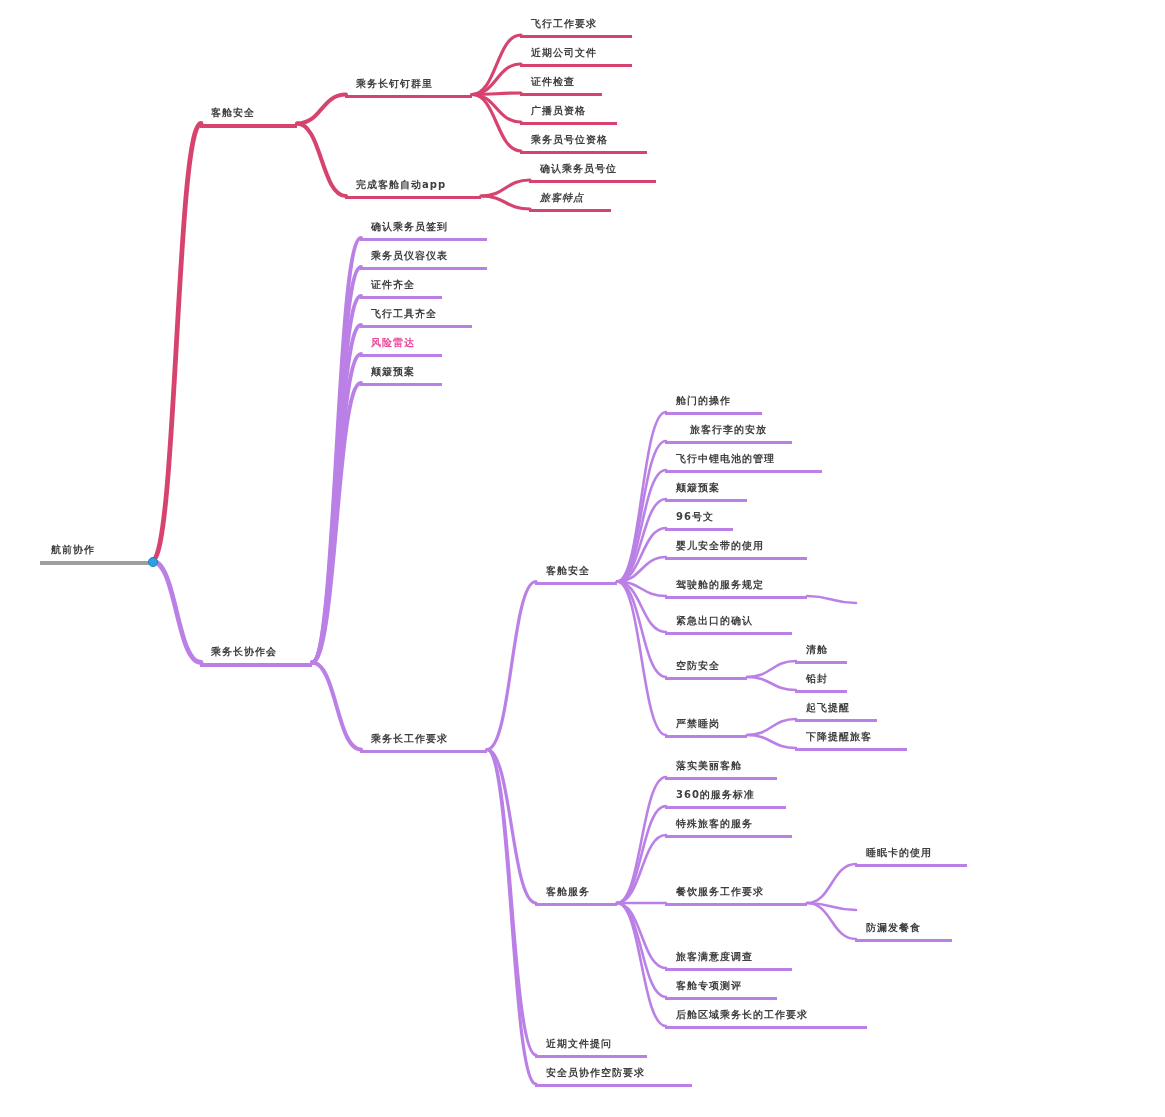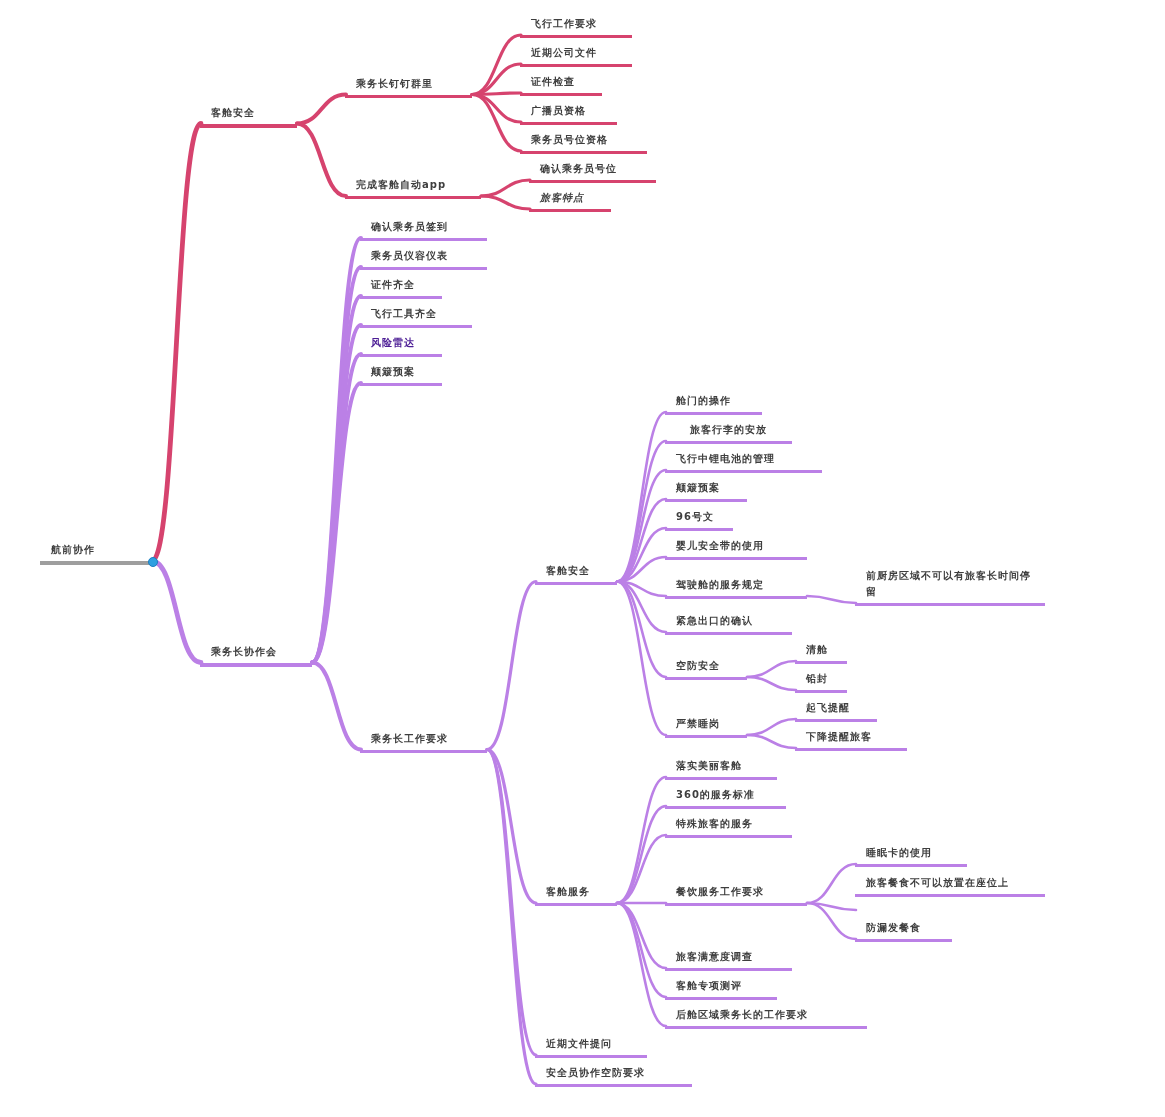--- a/index.html
+++ b/index.html
@@ -82,46 +82,44 @@
     <div class="topic" style="left: 520px; top: 101px; width: 75px; border-bottom: 3px solid rgb(214, 67, 110); color: rgb(62, 62, 62);">广播员资格</div>
     <div class="topic" style="left: 520px; top: 130px; width: 105px; border-bottom: 3px solid rgb(214, 67, 110); color: rgb(62, 62, 62);">乘务员号位资格</div>
     <div class="topic" style="left: 345px; top: 175px; width: 114px; border-bottom: 3px solid rgb(214, 67, 110); color: rgb(62, 62, 62);">完成客舱自动app</div>
     <div class="topic" style="left: 529px; top: 159px; width: 105px; border-bottom: 3px solid rgb(214, 67, 110); color: rgb(62, 62, 62);">确认乘务员号位</div>
     <div class="topic" style="left: 529px; top: 188px; width: 60px; border-bottom: 3px solid rgb(214, 67, 110); color: rgb(62, 62, 62); font-style: italic;">旅客特点</div>
     <div class="topic" style="left: 200px; top: 641.5px; width: 90px; border-bottom: 4px solid rgb(187, 128, 230); color: rgb(62, 62, 62);">乘务长协作会</div>
     <div class="topic" style="left: 360px; top: 217px; width: 105px; border-bottom: 3px solid rgb(187, 128, 230); color: rgb(62, 62, 62);">确认乘务员签到</div>
     <div class="topic" style="left: 360px; top: 246px; width: 105px; border-bottom: 3px solid rgb(187, 128, 230); color: rgb(62, 62, 62);">乘务员仪容仪表</div>
     <div class="topic" style="left: 360px; top: 275px; width: 60px; border-bottom: 3px solid rgb(187, 128, 230); color: rgb(62, 62, 62);">证件齐全</div>
     <div class="topic" style="left: 360px; top: 304px; width: 90px; border-bottom: 3px solid rgb(187, 128, 230); color: rgb(62, 62, 62);">飞行工具齐全</div>
-    <div class="topic" style="left: 360px; top: 333px; width: 60px; border-bottom: 3px solid rgb(187, 128, 230); color: #4c1d95;">风险雷达</div>
+    <div class="topic" style="left: 360px; top: 333px; width: 60px; border-bottom: 3px solid rgb(187, 128, 230); color: #ec4899;">风险雷达</div>
     <div class="topic" style="left: 360px; top: 362px; width: 60px; border-bottom: 3px solid rgb(187, 128, 230); color: rgb(62, 62, 62);">颠簸预案</div>
     <div class="topic" style="left: 360px; top: 728.5px; width: 105px; border-bottom: 3px solid rgb(187, 128, 230); color: rgb(62, 62, 62);">乘务长工作要求</div>
     <div class="topic" style="left: 535px; top: 560.5px; width: 60px; border-bottom: 3px solid rgb(187, 128, 230); color: rgb(62, 62, 62);">客舱安全</div>
     <div class="topic" style="left: 665px; top: 391px; width: 75px; border-bottom: 3px solid rgb(187, 128, 230); color: rgb(62, 62, 62);">舱门的操作</div>
     <div class="topic" style="left: 665px; top: 420px; width: 105px; border-bottom: 3px solid rgb(187, 128, 230); color: rgb(62, 62, 62); text-align: center;">旅客行李的安放</div>
     <div class="topic" style="left: 665px; top: 449px; width: 135px; border-bottom: 3px solid rgb(187, 128, 230); color: rgb(62, 62, 62);">飞行中锂电池的管理</div>
     <div class="topic" style="left: 665px; top: 478px; width: 60px; border-bottom: 3px solid rgb(187, 128, 230); color: rgb(62, 62, 62);">颠簸预案</div>
     <div class="topic" style="left: 665px; top: 507px; width: 46px; border-bottom: 3px solid rgb(187, 128, 230); color: rgb(62, 62, 62);">96号文</div>
     <div class="topic" style="left: 665px; top: 536px; width: 120px; border-bottom: 3px solid rgb(187, 128, 230); color: rgb(62, 62, 62);">婴儿安全带的使用</div>
     <div class="topic" style="left: 665px; top: 575px; width: 120px; border-bottom: 3px solid rgb(187, 128, 230); color: rgb(62, 62, 62);">驾驶舱的服务规定</div>
-    <div class="topic tall" style="left: 855px; top: 566px; width: 168px; border-bottom: 3px solid rgb(187, 128, 230); color: rgb(62, 62, 62);">前厨房区域不可以有旅客长时间停留</div>
     <div class="topic" style="left: 665px; top: 611px; width: 105px; border-bottom: 3px solid rgb(187, 128, 230); color: rgb(62, 62, 62); font-family: Liberation Serif, serif;">紧急出口的确认</div>
     <div class="topic" style="left: 665px; top: 656px; width: 60px; border-bottom: 3px solid rgb(187, 128, 230); color: rgb(62, 62, 62);">空防安全</div>
     <div class="topic" style="left: 795px; top: 640px; width: 30px; border-bottom: 3px solid rgb(187, 128, 230); color: rgb(62, 62, 62);">清舱</div>
     <div class="topic" style="left: 795px; top: 669px; width: 30px; border-bottom: 3px solid rgb(187, 128, 230); color: rgb(62, 62, 62);">铅封</div>
     <div class="topic" style="left: 665px; top: 714px; width: 60px; border-bottom: 3px solid rgb(187, 128, 230); color: rgb(62, 62, 62);">严禁睡岗</div>
     <div class="topic" style="left: 795px; top: 698px; width: 60px; border-bottom: 3px solid rgb(187, 128, 230); color: rgb(62, 62, 62);">起飞提醒</div>
     <div class="topic" style="left: 795px; top: 727px; width: 90px; border-bottom: 3px solid rgb(187, 128, 230); color: rgb(62, 62, 62);">下降提醒旅客</div>
     <div class="topic" style="left: 535px; top: 882px; width: 60px; border-bottom: 3px solid rgb(187, 128, 230); color: rgb(62, 62, 62);">客舱服务</div>
     <div class="topic" style="left: 665px; top: 756px; width: 90px; border-bottom: 3px solid rgb(187, 128, 230); color: rgb(62, 62, 62);">落实美丽客舱</div>
     <div class="topic" style="left: 665px; top: 785px; width: 99px; border-bottom: 3px solid rgb(187, 128, 230); color: rgb(62, 62, 62);">360的服务标准</div>
     <div class="topic" style="left: 665px; top: 814px; width: 105px; border-bottom: 3px solid rgb(187, 128, 230); color: rgb(62, 62, 62);">特殊旅客的服务</div>
     <div class="topic" style="left: 665px; top: 882px; width: 120px; border-bottom: 3px solid rgb(187, 128, 230); color: rgb(62, 62, 62);">餐饮服务工作要求</div>
     <div class="topic" style="left: 855px; top: 843px; width: 90px; border-bottom: 3px solid rgb(187, 128, 230); color: rgb(62, 62, 62);">睡眠卡的使用</div>
-    <div class="topic tall" style="left: 855px; top: 873px; width: 168px; border-bottom: 3px solid rgb(187, 128, 230); color: rgb(62, 62, 62);">旅客餐食不可以放置在座位上</div>
     <div class="topic" style="left: 855px; top: 918px; width: 75px; border-bottom: 3px solid rgb(187, 128, 230); color: rgb(62, 62, 62);">防漏发餐食</div>
     <div class="topic" style="left: 665px; top: 947px; width: 105px; border-bottom: 3px solid rgb(187, 128, 230); color: rgb(62, 62, 62);">旅客满意度调查</div>
     <div class="topic" style="left: 665px; top: 976px; width: 90px; border-bottom: 3px solid rgb(187, 128, 230); color: rgb(62, 62, 62);">客舱专项测评</div>
     <div class="topic" style="left: 665px; top: 1005px; width: 180px; border-bottom: 3px solid rgb(187, 128, 230); color: rgb(62, 62, 62);">后舱区域乘务长的工作要求</div>
     <div class="topic" style="left: 535px; top: 1034px; width: 90px; border-bottom: 3px solid rgb(187, 128, 230); color: rgb(62, 62, 62);">近期文件提问</div>
     <div class="topic" style="left: 535px; top: 1063px; width: 135px; border-bottom: 3px solid rgb(187, 128, 230); color: rgb(62, 62, 62);">安全员协作空防要求</div>
     <div class="handle-dot" style="left: 148px; top: 557px; background: rgb(46, 159, 224);"></div>
   </div>
 
 </body></html>

